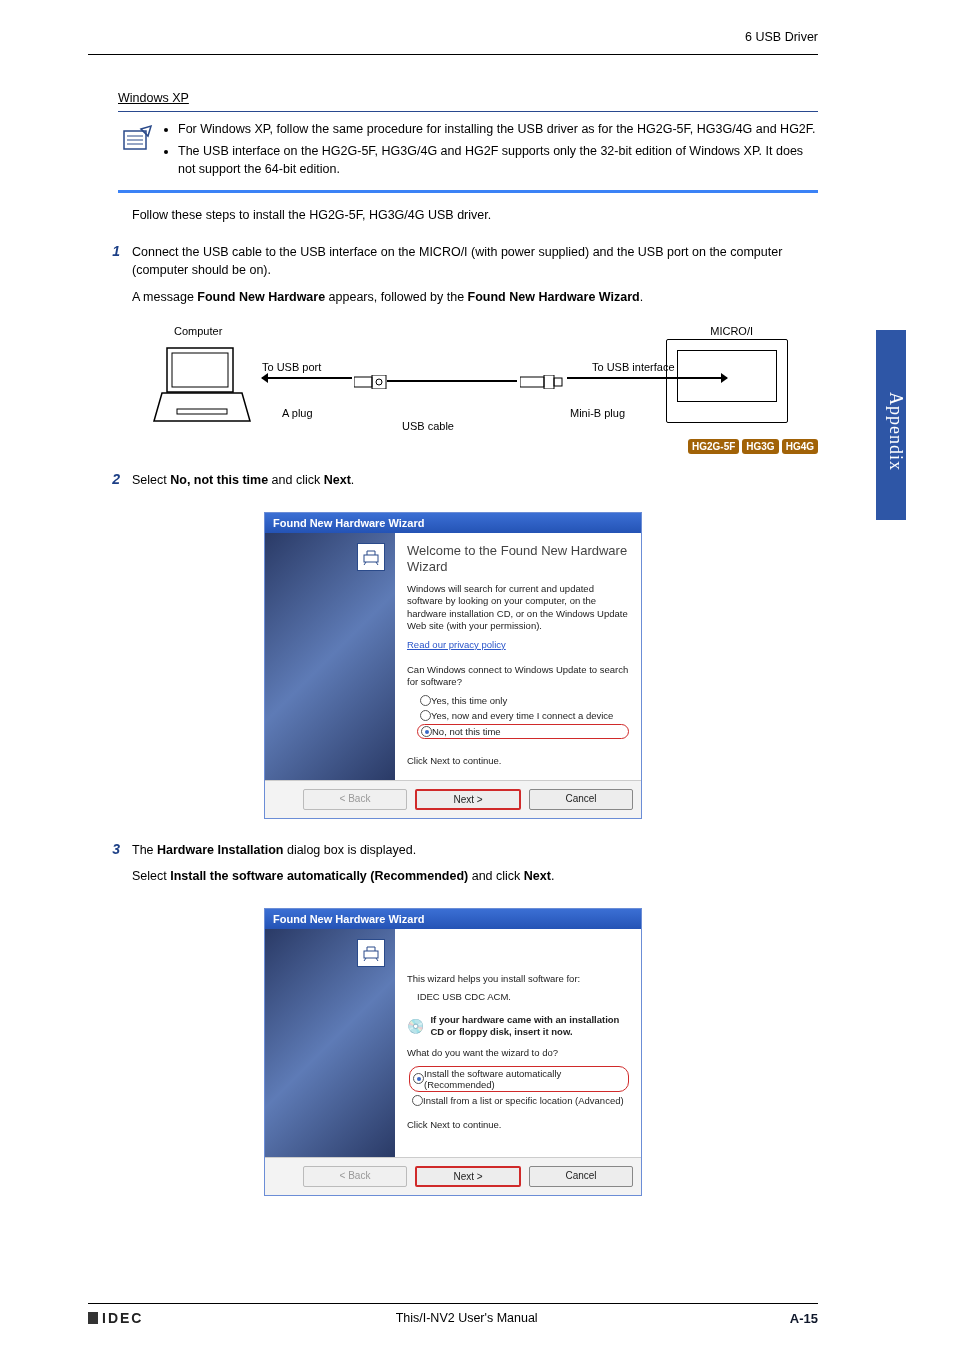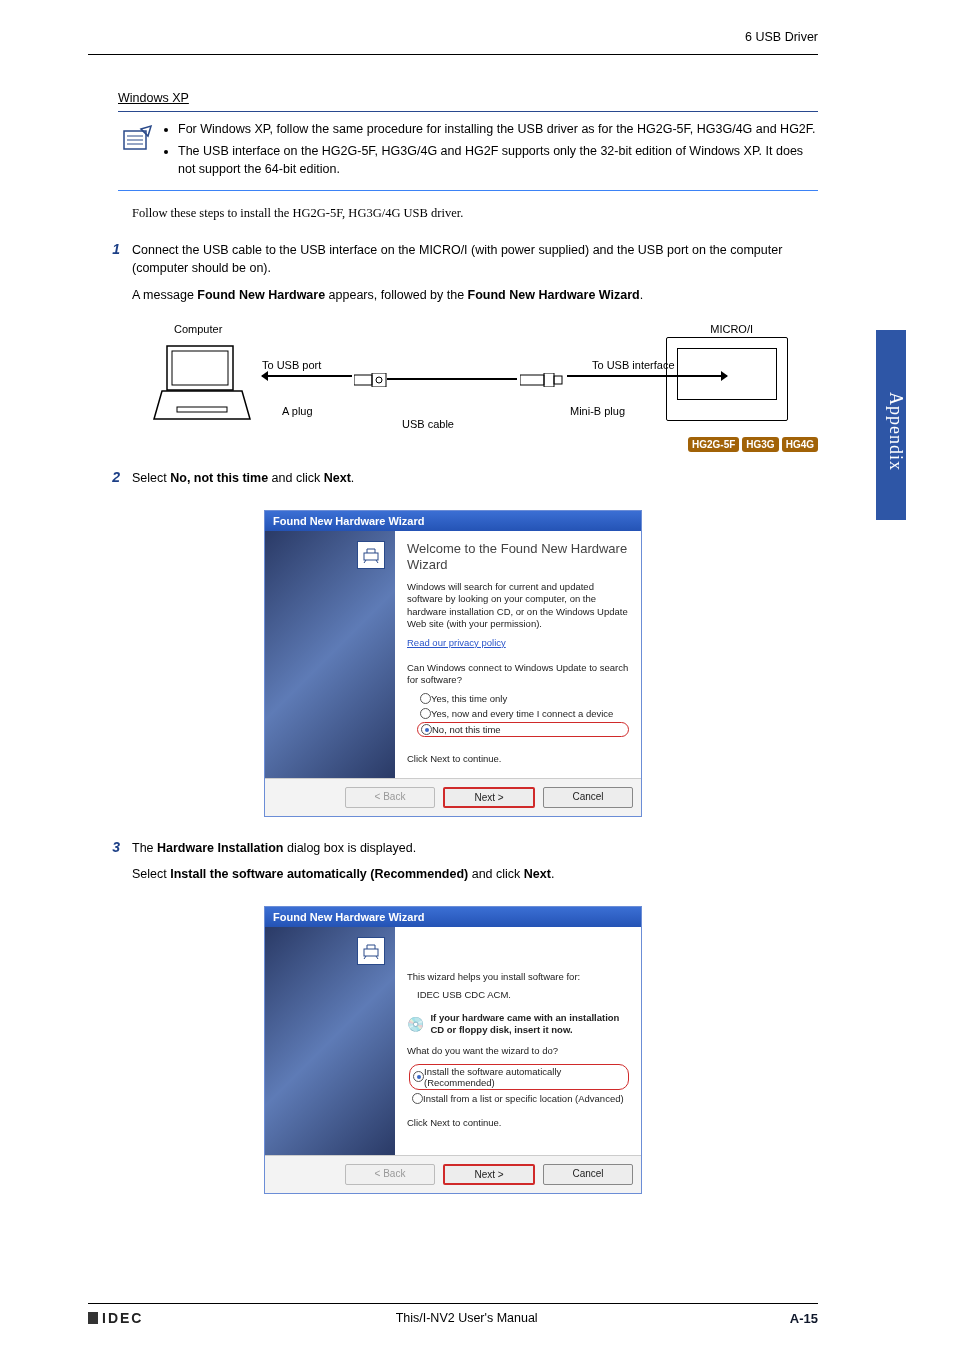--- a/index.html
+++ b/index.html
@@ -30,42 +30,41 @@
   }
   .section-title {
     text-decoration: underline;
     font-size: 12.5px;
     margin-left: 30px;
     margin-top: 36px;
     margin-bottom: 6px;
   }
   .note-box {
     border-top: 1px solid #29498f;
-    border-bottom: 1px solid #3b82f6;
+    border-bottom: 3px solid #3b82f6;
     margin-left: 30px;
     padding: 8px 0 8px 0;
     display: flex;
     gap: 10px;
   }
   .note-icon {
     width: 40px;
     flex: 0 0 40px;
     display: flex;
     align-items: flex-start;
     justify-content: center;
     padding-top: 4px;
   }
   .note-icon svg { display:block; }
   .note-content { flex: 1; }
   .note-content ul { margin: 0 0 0 10px; padding: 0; list-style: disc; }
   .note-content li { margin-bottom: 4px; line-height: 1.45; }
   .body-para {
     margin-left: 44px;
     line-height: 1.5;
-    font-family: Liberation Serif, serif;
   }
   .step-row {
     display: flex;
     margin-top: 18px;
   }
   .step-num {
     width: 44px;
     flex: 0 0 44px;
     text-align: right;
     padding-right: 12px;
@@ -172,21 +171,21 @@
   .wiz-radio.on::after { content:""; width:4px; height:4px; background:#3a68c7; border-radius:50%; }
   .wiz-btns {
     border-top:1px solid #ccc;
     padding:8px;
     display:flex;
     justify-content:flex-end;
     gap:8px;
     background:#f3f3f3;
   }
   .wiz-btn {
-    min-width:62px; text-align:center; padding:3px 13px;
+    min-width:62px; text-align:center; padding:3px 20px;
     border:1px solid #888; background:#ededed; font-size:10px; border-radius:2px;
   }
   .wiz-btn.disabled { color:#999; border-color:#bbb; background:#f0f0f0;}
   .wiz-btn.sel { border:2px solid #d02a2a; }
   .wiz-cd { display:flex; align-items:center; gap:6px; margin:10px 0; }
   .wiz-cd-icon { font-size:14px; color:#555; }
   .wiz-cd-text { font-weight:bold; font-size:9.5px; line-height:1.25; }
 
   .footer {
     position:absolute;

